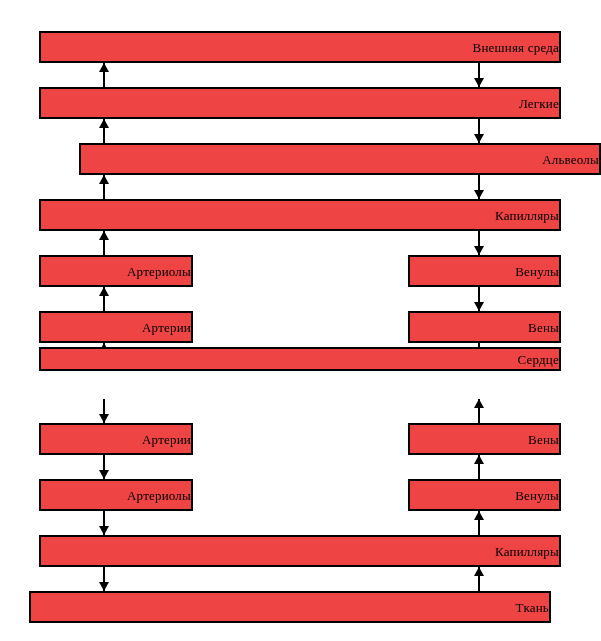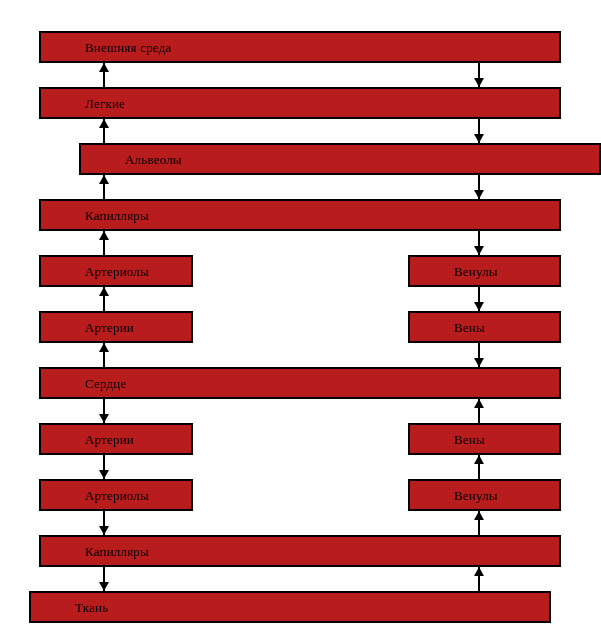--- a/index.html
+++ b/index.html
@@ -8,30 +8,29 @@
     background:#ffffff;
     font-family:"Liberation Serif","DejaVu Serif",serif;
     overflow:hidden;
   }
   #diagram{position:relative;width:601px;height:641px;}
 
   .node{
     position:absolute;
     box-sizing:border-box;
     border:2px solid #000000;
-    background:#b91c1c;
+    background:#ef4444;
     display:flex;
     align-items:center;
-    justify-content:flex-start;
+    justify-content:flex-end;
     font-size:13px;
     line-height:1;
     color:#000000;
     letter-spacing:.2px;
     white-space:nowrap;
-    padding-left:44px;
   }
 
   
   .conn{position:absolute;}
   .conn .shaft{
     position:absolute;
     left:0; top:0;
     width:2px;
     background:#000000;
   }
@@ -152,21 +151,21 @@
     </div>
     <div class="node" style="left: 408px; top: 255px; width: 153px; height: 32px;">
       <span>Венулы</span>
     </div>
     <div class="node" style="left: 39px; top: 311px; width: 154px; height: 32px;">
       <span>Артерии</span>
     </div>
     <div class="node" style="left: 408px; top: 311px; width: 153px; height: 32px;">
       <span>Вены</span>
     </div>
-    <div class="node" style="left: 39px; top: 367px; width: 522px; height: 32px;">
+    <div class="node" style="left: 39px; top: 347px; width: 522px; height: 24px;">
       <span>Сердце</span>
     </div>
     <div class="node" style="left: 39px; top: 423px; width: 154px; height: 32px;">
       <span>Артерии</span>
     </div>
     <div class="node" style="left: 408px; top: 423px; width: 153px; height: 32px;">
       <span>Вены</span>
     </div>
     <div class="node" style="left: 39px; top: 479px; width: 154px; height: 32px;">
       <span>Артериолы</span>

